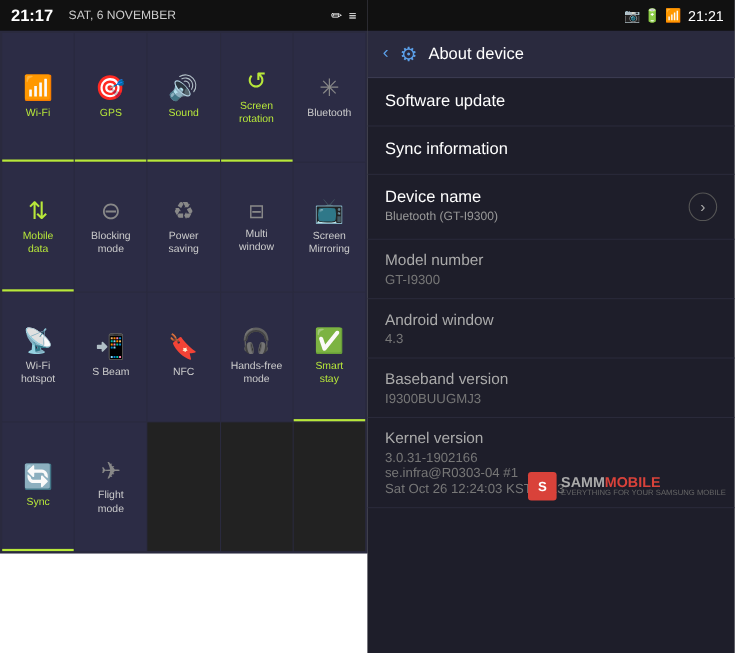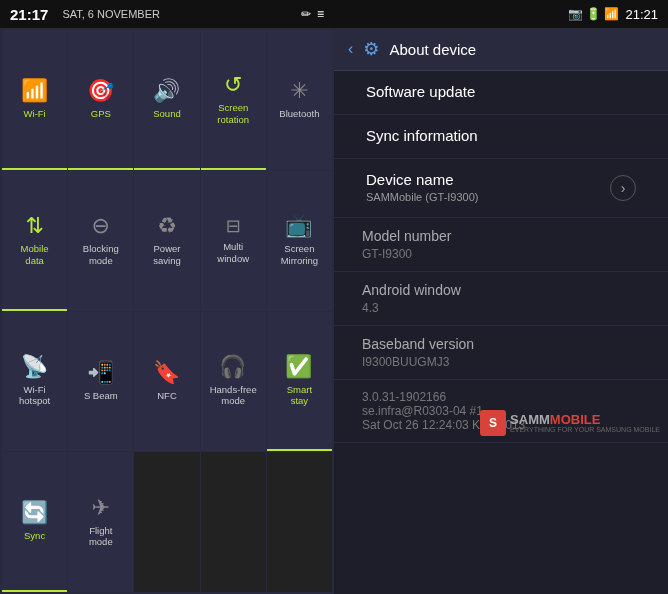--- a/index.html
+++ b/index.html
@@ -7,21 +7,21 @@
       width: 668px;
       height: 594px;
       display: flex;
       font-family: 'Arial', sans-serif;
       overflow: hidden;
     }
 
     
     .left-panel {
       width: 334px;
-      height: 594px;
+      height: 503px;
       background: #1a1a2e;
       display: flex;
       flex-direction: column;
     }
 
     .status-bar {
       background: #111;
       color: white;
       display: flex;
       align-items: center;
@@ -141,21 +141,21 @@
       color: #5b9fe8;
       font-size: 18px;
     }
     .right-header .title {
       color: white;
       font-size: 15px;
       font-weight: 400;
     }
 
     .section-item {
-      padding: 12px 32px;
+      padding: 12px 16px;
       border-bottom: 1px solid #2a2a3a;
       cursor: pointer;
       display: flex;
       align-items: center;
       justify-content: space-between;
     }
     .section-item .section-title {
       font-size: 15px;
       color: white;
       font-weight: 400;
@@ -172,21 +172,21 @@
       border-radius: 50%;
       border: 1px solid #555;
       display: flex;
       align-items: center;
       justify-content: center;
       color: #aaa;
       font-size: 14px;
     }
 
     .info-item {
-      padding: 10px 28px;
+      padding: 10px 16px;
       border-bottom: 1px solid #2a2a3a;
     }
     .info-item .info-label {
       font-size: 14px;
       color: #aaa;
       margin-bottom: 3px;
     }
     .info-item .info-value {
       font-size: 12px;
       color: #777;
@@ -309,41 +309,42 @@
 
   <div class="section-item">
     <div>
       <div class="section-title">Sync information</div>
     </div>
   </div>
 
   <div class="section-item">
     <div>
       <div class="section-title">Device name</div>
-      <div class="section-sub">SAMMobile (GT-I9300)</div>
+      <div class="section-sub">Bluetooth (GT-I9300)</div>
     </div>
     <div class="chevron-circle">›</div>
   </div>
 
   <div class="info-item">
     <div class="info-label">Model number</div>
     <div class="info-value">GT-I9300</div>
   </div>
 
   <div class="info-item">
     <div class="info-label">Android window</div>
     <div class="info-value">4.3</div>
   </div>
 
   <div class="info-item">
     <div class="info-label">Baseband version</div>
     <div class="info-value">I9300BUUGMJ3</div>
   </div>
 
   <div class="info-item" style="position:relative">
+    <div class="info-label">Kernel version</div>
     <div class="info-value">3.0.31-1902166<br>se.infra@R0303-04 #1<br>Sat Oct 26 12:24:03 KST 2013</div>
 
     <div style="position:absolute;right:8px;bottom:6px;display:flex;align-items:center;gap:4px;">
       <div style="width:26px;height:26px;background:#d9423a;border-radius:3px;display:flex;align-items:center;justify-content:center;color:white;font-size:12px;font-weight:bold;">S</div>
       <div style="display:flex;flex-direction:column;">
         <div style="font-size:13px;font-weight:bold;line-height:1;">
           <span style="color:#aaa;">SAMM</span><span style="color:#d9423a;">MOBILE</span>
         </div>
         <div style="font-size:7px;color:#666;line-height:1.2;">EVERYTHING FOR YOUR SAMSUNG MOBILE</div>
       </div>

